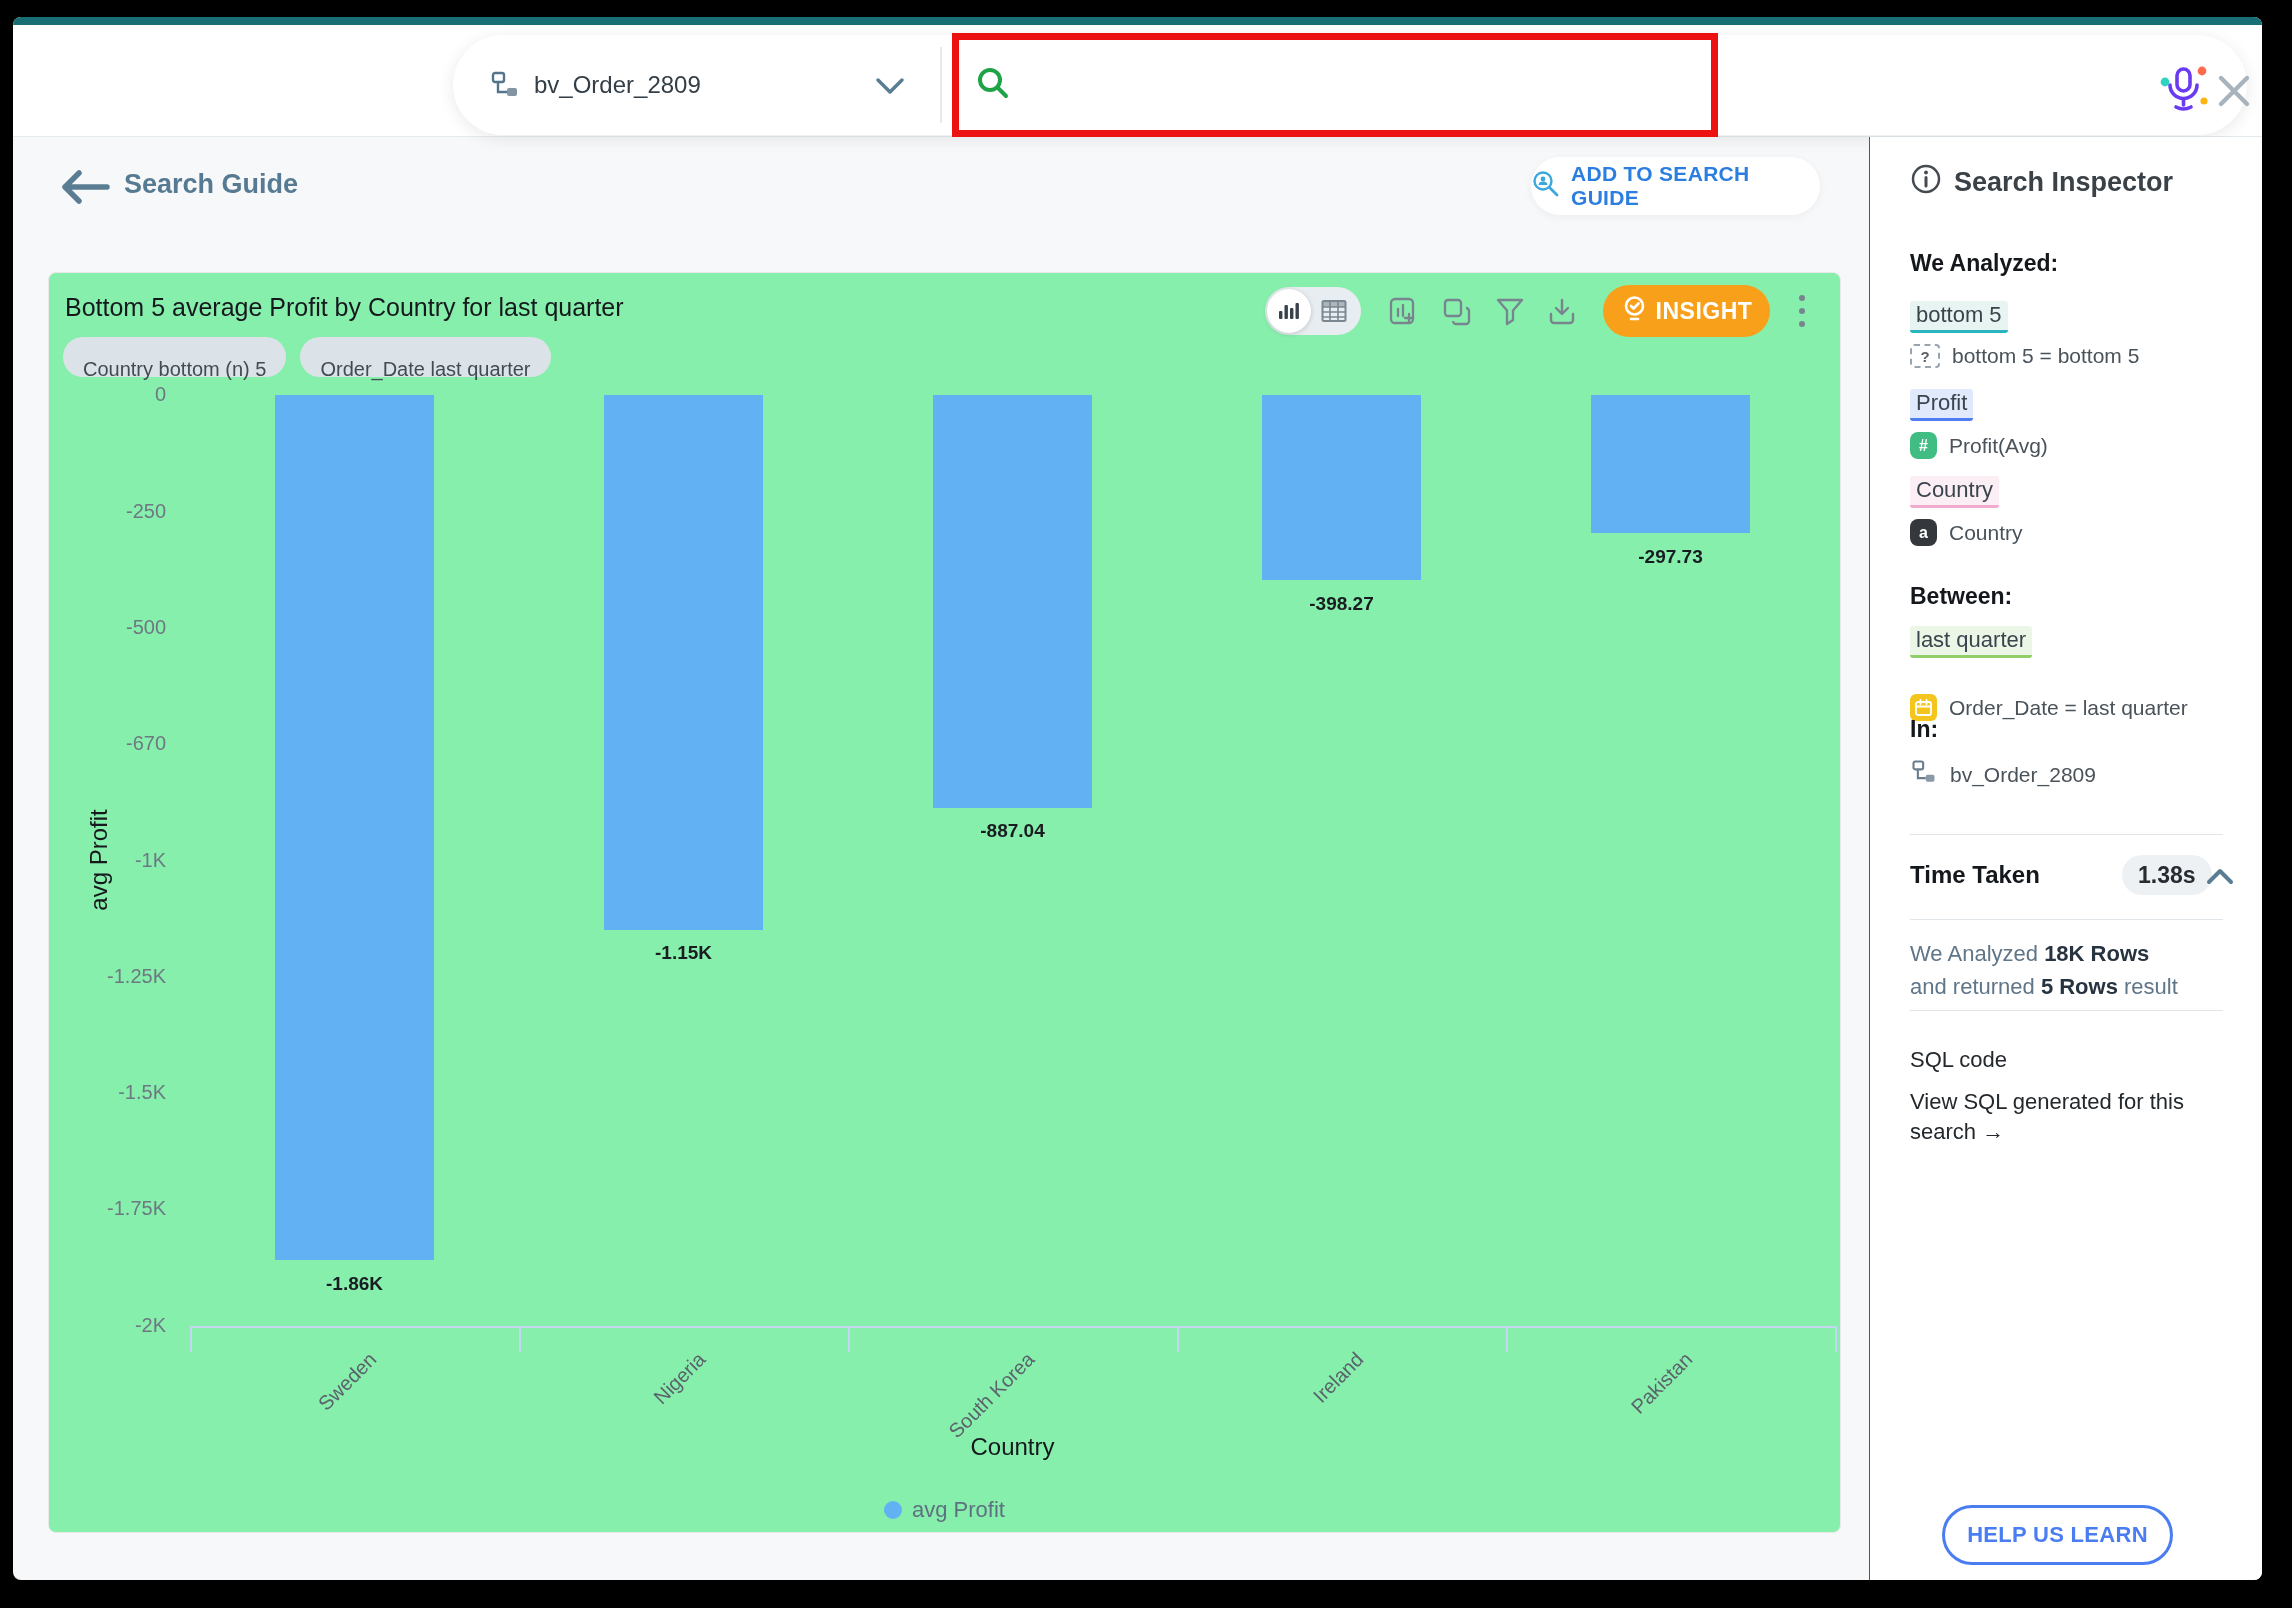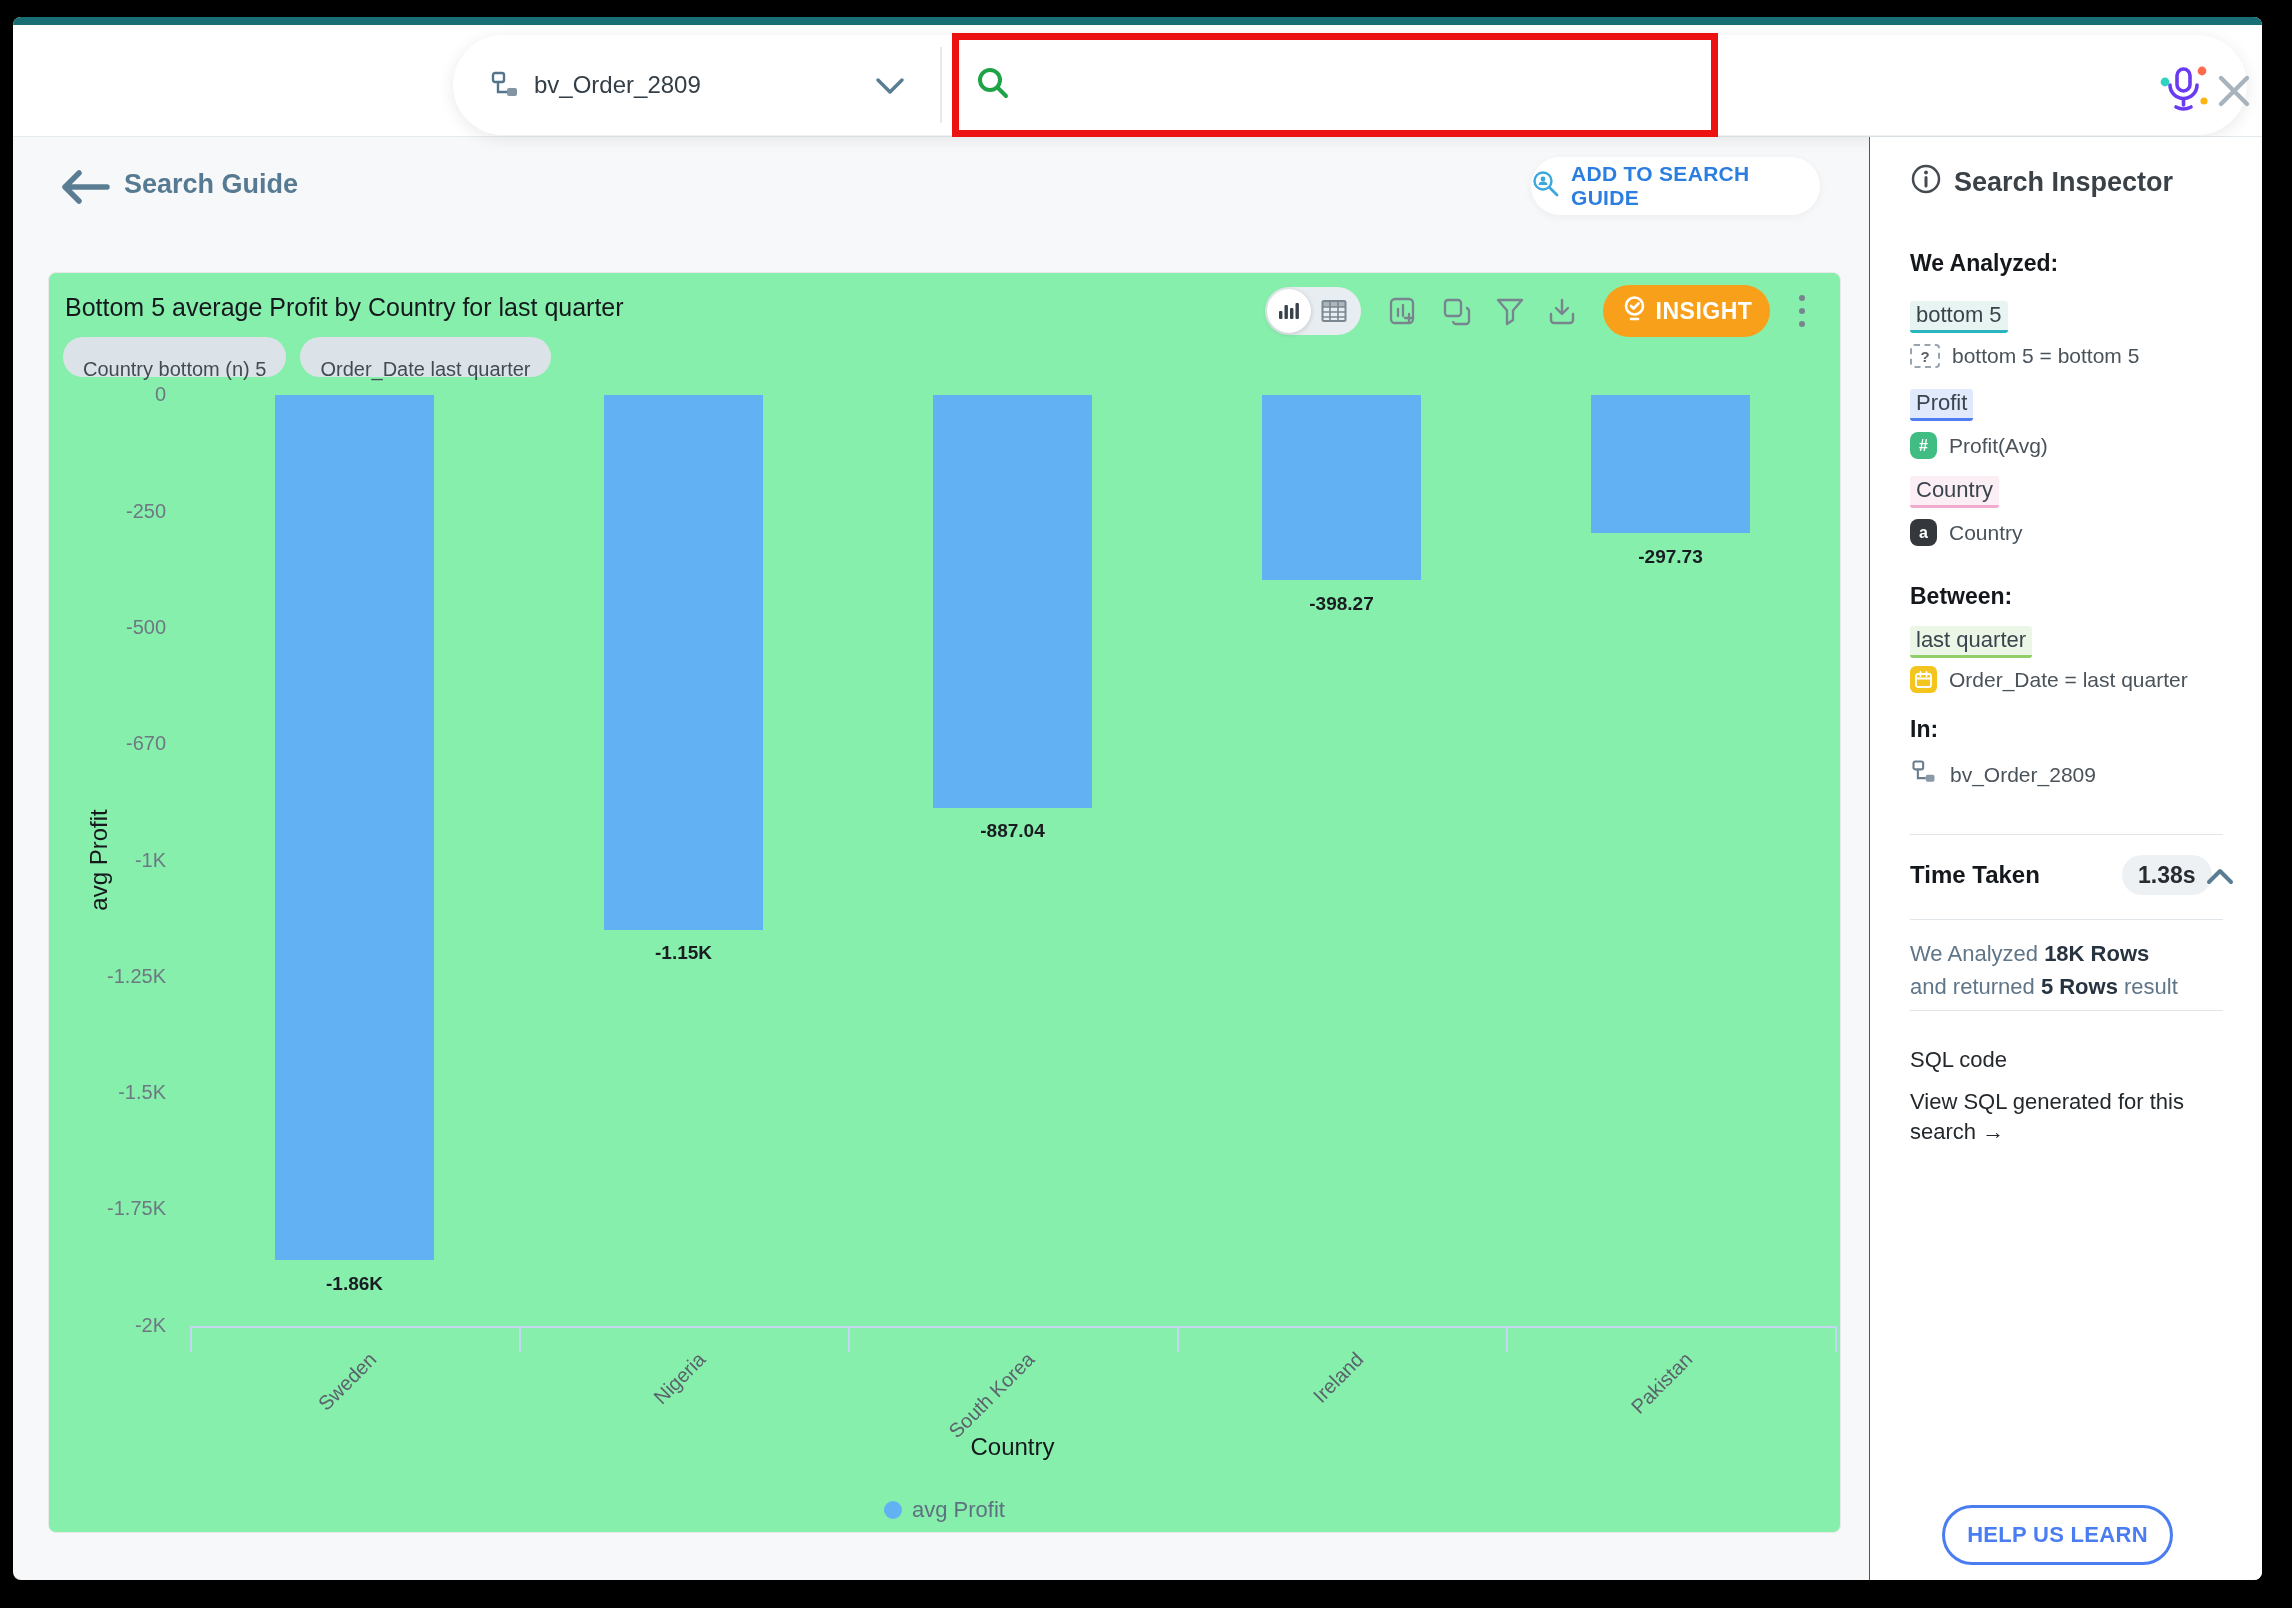--- a/index.html
+++ b/index.html
@@ -318,21 +318,21 @@
           <div class="insp-row" style="top: 382px;">
             <span class="sq-icon sq-dark">a</span>
             <span>Country</span>
           </div>
         </div>
 
     <div class="sec-label" style="top:446px;">Between:</div>
     <div class="insp-tok" style="top:490px;">
       <span class="tok tok-time">last quarter</span>
     </div>
-    <div class="insp-row" style="top:529px;">
+    <div class="insp-row" style="top:557px;">
       <span class="cal-icon">
         <svg width="19" height="19" viewBox="0 0 19 19" fill="none">
           <rect x="2" y="4" width="15" height="13" rx="2" stroke="#fff" stroke-width="1.8"></rect>
           <path d="M2 8.5 H17 M6.5 2 V6 M12.5 2 V6" stroke="#fff" stroke-width="1.8" stroke-linecap="round"></path>
         </svg>
       </span>
       <span>Order_Date = last quarter</span>
     </div>
 
     <div class="sec-label" style="top:579px;">In:</div>

